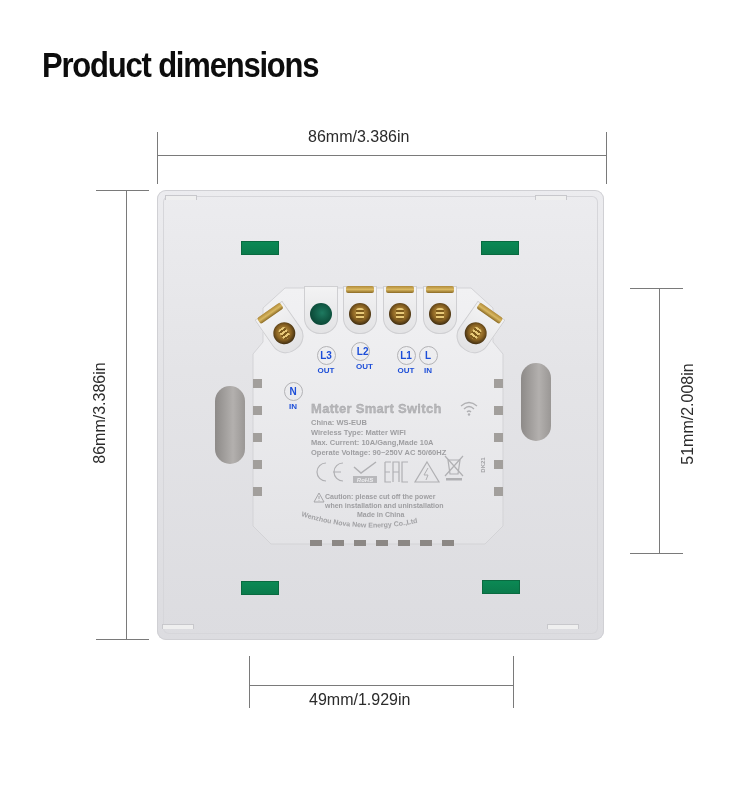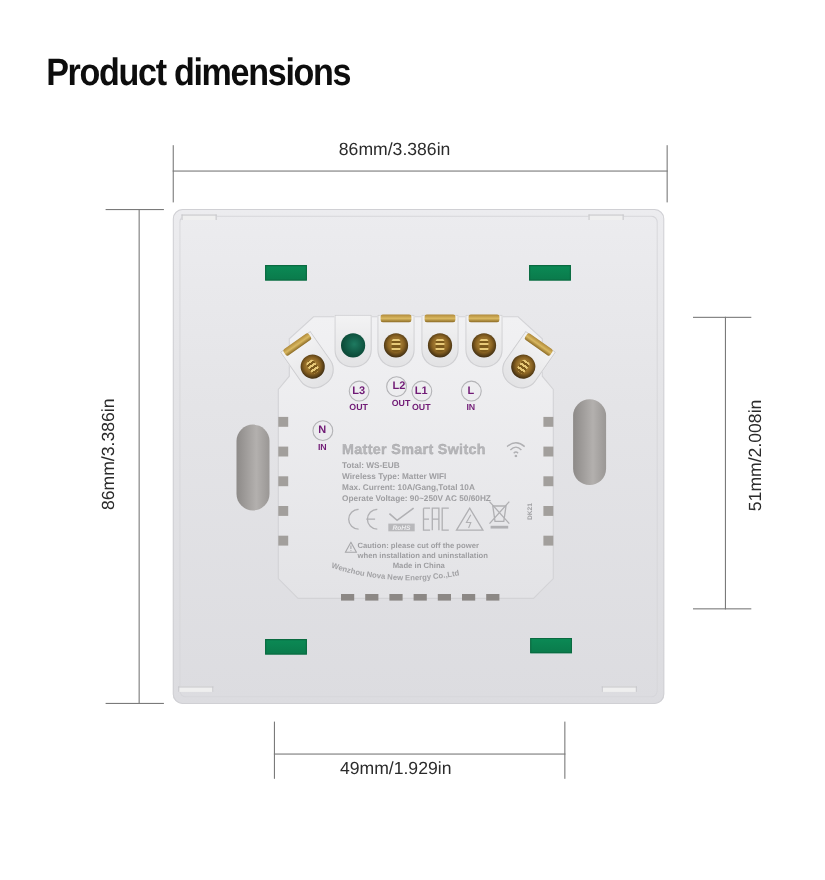--- a/index.html
+++ b/index.html
@@ -19,21 +19,21 @@
 
   .hook { position: absolute; width: 30px; height: 78px; border-radius: 15px; background: linear-gradient(90deg,#8d8a88,#b3b0ae 60%,#9a9795); }
 
   .module { left: 247px; top: 282px; width: 262px; height: 272px; }
   .terminal { position: absolute; width: 34px; height: 48px; background: linear-gradient(180deg,#f3f3f4,#e2e2e4); border-radius: 0 0 16px 16px; box-shadow: inset 0 0 0 1px #cfcfd2; }
   .terminal .cap { position: absolute; left: 3px; top: 0; width: 28px; height: 7px; background: linear-gradient(180deg,#b08a3a,#d9b861 50%,#8b6a24); border-radius: 2px; }
   .screw { position: absolute; left: 6px; top: 17px; width: 22px; height: 22px; border-radius: 50%; background: radial-gradient(circle at 50% 45%, #c9a24d 0%, #8a6322 45%, #3b2a10 75%, #2a1e0a 100%); }
   .screw::after { content: ""; position: absolute; left: 7px; top: 5px; width: 8px; height: 12px; border-radius: 3px; background: repeating-linear-gradient(180deg,#e7c978 0 2px,#7c5a1c 2px 4px); }
   .led { position: absolute; left: 6px; top: 17px; width: 22px; height: 22px; border-radius: 50%; background: radial-gradient(circle at 55% 45%, #1e7a60 0%, #0d4f3c 60%, #08352a 100%); }
 
-  .term-label { position: absolute; text-align: center; color: #701a75; }
+  .term-label { position: absolute; text-align: center; color: #1d4ed8; }
   .term-label .circ { display: block; width: 17px; height: 17px; margin: 0 auto; border: 1.5px solid #b3b3b6; border-radius: 50%; font-size: 10px; font-weight: 700; line-height: 17px; }
   .term-label .sub { display: block; font-size: 8px; font-weight: 700; margin-top: 1px; }
 
   .label-text { position: absolute; color: #a6a6a9; white-space: nowrap; font-weight: bold; }
   .product-name { font-size: 13px; letter-spacing: 0.3px; color: #b7b7ba; -webkit-text-stroke: 0.3px #a0a0a3; }
   .spec { font-size: 7.5px; font-weight: 700; line-height: 10.5px; color: #9e9ea1; }
   .caution { font-size: 7px; font-weight: 700; color: #9e9ea1; text-align: center; line-height: 9px; }
 
   .vent { position: absolute; width: 9px; height: 9px; background: #a29f9c; }
   .bvent { position: absolute; width: 12px; height: 6px; background: #8c8885; top: 258px; }
@@ -134,44 +134,44 @@
   </div>
 
   <div class="term-label" style="left:66px;top:64px;width:26px;">
     <span class="circ">L3</span>
     <span class="sub">OUT</span>
   </div>
   <div class="term-label" style="left:100px;top:60px;width:26px;text-align:right;">
     <span class="circ">L2</span>
     <span class="sub">OUT</span>
   </div>
-  <div class="term-label" style="left:123px;top:64px;width:26px;">
+  <div class="term-label" style="left:146px;top:64px;width:26px;">
     <span class="circ">L1</span>
     <span class="sub">OUT</span>
   </div>
   <div class="term-label" style="left:168px;top:64px;width:26px;">
     <span class="circ">L</span>
     <span class="sub">IN</span>
   </div>
   <div class="term-label" style="left:33px;top:100px;width:26px;">
     <span class="circ">N</span>
     <span class="sub">IN</span>
   </div>
 
   <div class="label-text product-name" style="left:64px;top:119px;">Matter Smart Switch</div>
   <svg class="abs" width="20" height="16" style="left:212px;top:118px;" viewBox="0 0 20 16">
     <path d="M2 6 Q10 -1 18 6" fill="none" stroke="#b0b0b3" stroke-width="1.3"></path>
     <path d="M5 9 Q10 4 15 9" fill="none" stroke="#b0b0b3" stroke-width="1.3"></path>
     <path d="M8 12 Q10 10 12 12" fill="none" stroke="#b0b0b3" stroke-width="1.3"></path>
     <circle cx="10" cy="14.5" r="1.2" fill="#b0b0b3"></circle>
   </svg>
 
-  <div class="label-text spec" style="left:64px;top:136px;">Total: WS-EUB</div>
+  <div class="label-text spec" style="left:64px;top:136px;">China: WS-EUB</div>
   <div class="label-text spec" style="left:64px;top:146px;text-align:right;">Wireless Type: Matter WIFI</div>
-  <div class="label-text spec" style="left:64px;top:156px;">Max. Current: 10A/Gang,Total 10A</div>
+  <div class="label-text spec" style="left:64px;top:156px;">Max. Current: 10A/Gang,Made 10A</div>
   <div class="label-text spec" style="left:64px;top:166px;">Operate Voltage: 90~250V AC 50/60HZ</div>
 
   <svg class="abs" width="36" height="24" style="left:64px;top:178px;" viewBox="0 0 36 24">
     <path d="M15 3 A9 9 0 1 0 15 21" fill="none" stroke="#b0b0b3" stroke-width="1.2"></path>
     <path d="M32 3 A9 9 0 1 0 32 21 M22 12 H30" fill="none" stroke="#b0b0b3" stroke-width="1.2"></path>
   </svg>
   <svg class="abs" width="28" height="24" style="left:104px;top:178px;" viewBox="0 0 28 24">
     <path d="M3 7 L10 13 L25 2" fill="none" stroke="#b0b0b3" stroke-width="1.5"></path>
     <rect x="2" y="16" width="24" height="7" fill="#b8b8bb"></rect>
     <text x="14" y="22" font-size="6" text-anchor="middle" fill="#ececee" font-weight="700" font-style="italic" font-family="Liberation Sans, sans-serif">RoHS</text>

